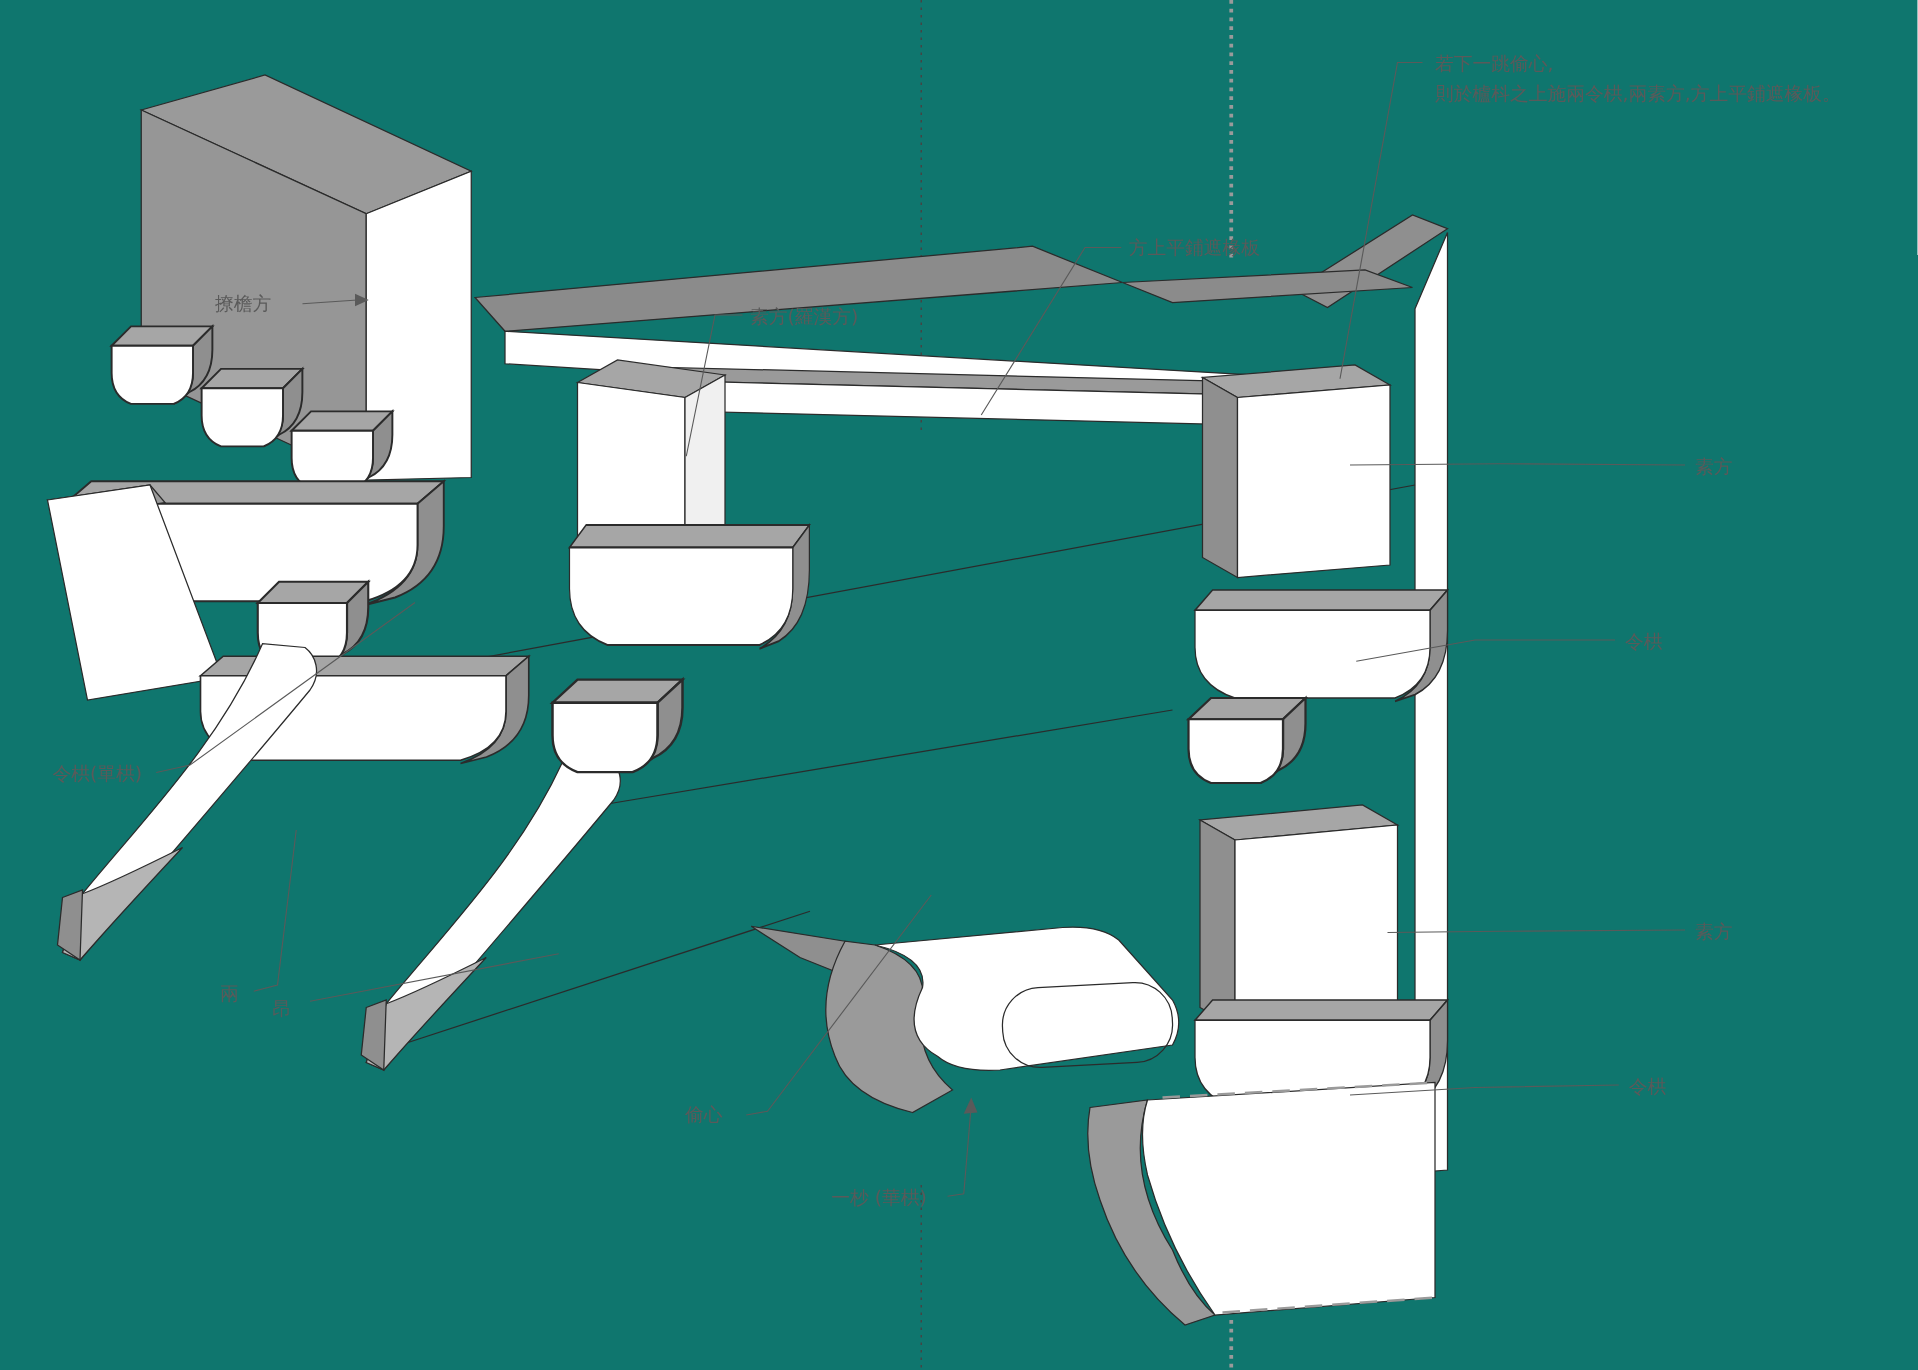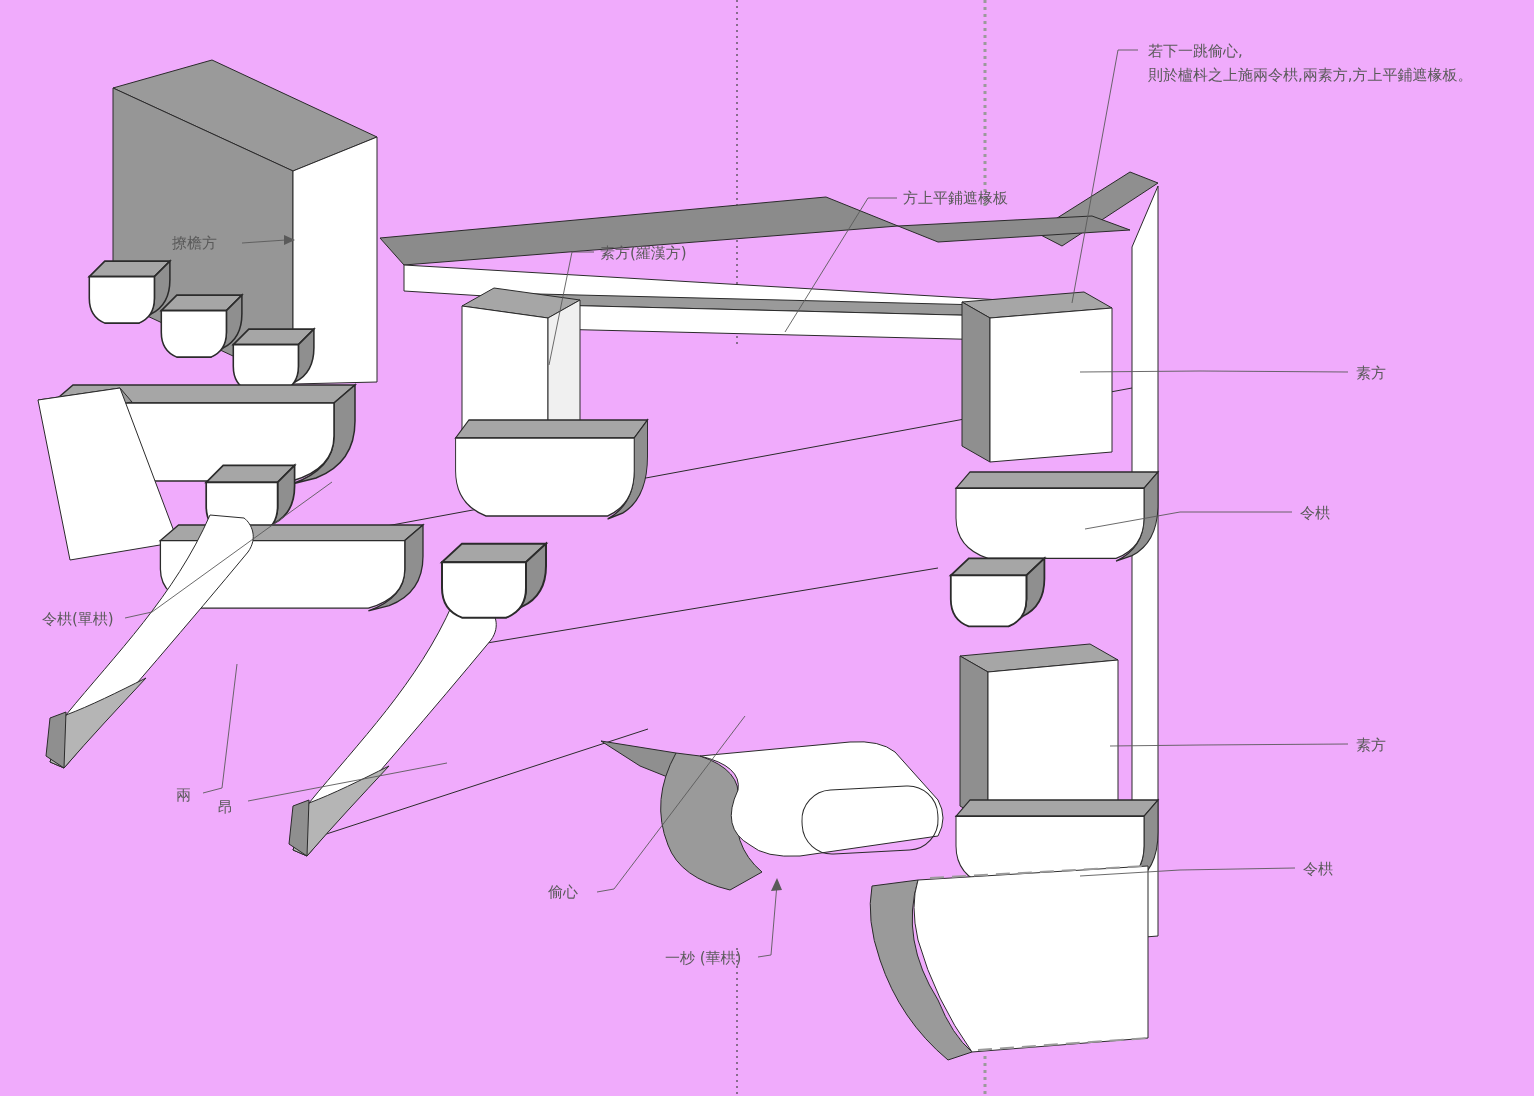--- a/index.html
+++ b/index.html
@@ -1,19 +1,19 @@
 <!DOCTYPE html>
 <html><head>
 <meta charset="utf-8">
 <style>
   html,body{margin:0;padding:0;background:#ffffff;}
   .stage{
     position:relative;
     width:1534px;height:1096px;
-    background:#f0abfc;
+    background:#0f766e;
     font-family:"DejaVu Sans",sans-serif;
     overflow:hidden;
   }
   svg{position:absolute;inset:0;display:block;}
   text{
     font-family:"DejaVu Sans",sans-serif;
     fill:#5a5a5a;
   }
   .lbl{font-size:15px;}
   .note{font-size:15px;}

